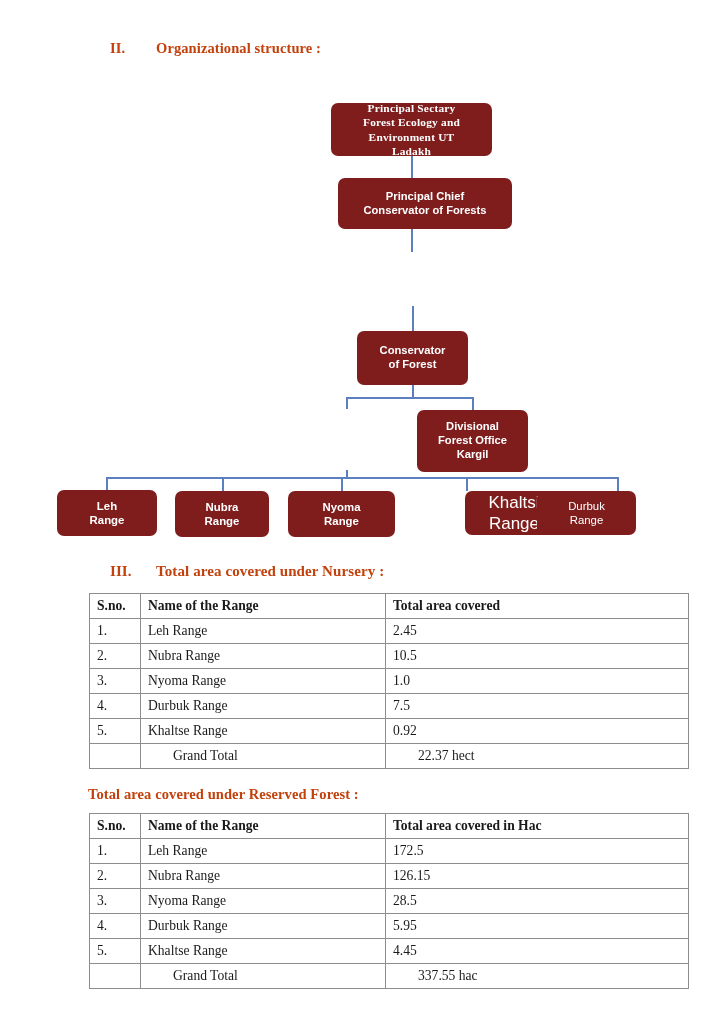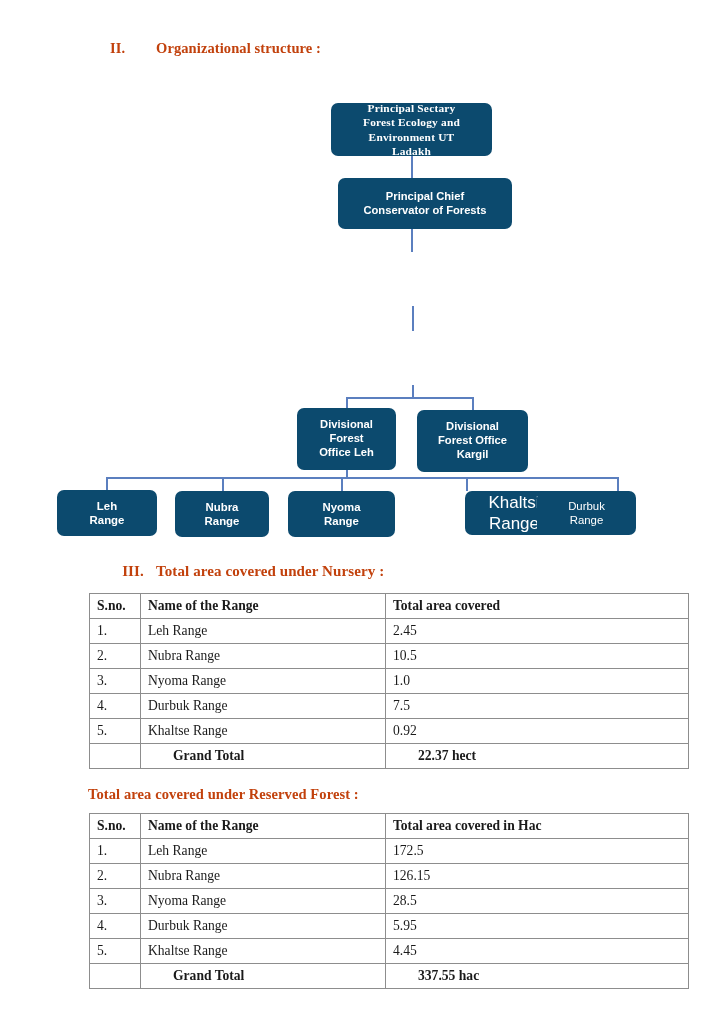--- a/index.html
+++ b/index.html
@@ -24,34 +24,34 @@
     font-size: 14.5px;
     color: #c2410c;
     white-space: nowrap;
     letter-spacing: 0.1px;
   }
   .sec-heading .numeral {
     display: inline-block;
     width: 46px;
   }
   #heading-ii  { left: 110px; top: 40px; }
-  #heading-iii { left: 110px; top: 563px; font-size: 15px; text-align: center; }
+  #heading-iii { left: 110px; top: 563px; font-size: 15px; }
   #heading-reserved { left: 88px; top: 786px; font-size: 14.5px; }
 
   
   #orgchart {
     position: absolute;
     left: 0;
     top: 0;
     width: 724px;
     height: 560px;
   }
   .node {
     position: absolute;
-    background: #0c4a6e;
+    background: #7f1d1d;
     border-radius: 7px;
     color: #ffffff;
     display: flex;
     align-items: center;
     justify-content: center;
     text-align: center;
     box-sizing: border-box;
     font-family: "Liberation Sans", sans-serif;
     font-weight: bold;
     line-height: 1.24;
@@ -105,21 +105,21 @@
     text-align: left;
     vertical-align: middle;
     height: 19px;
     font-weight: normal;
     margin-top: 38px;
   }
   .doc-table .col-sno   { width: 51px; }
   .doc-table .col-name  { width: 245px; }
   .doc-table .col-value { width: 303px; }
   .doc-table thead th { font-weight: bold; }
-  .doc-table tr.total-row td { font-weight: bold; padding-left: 32px; }
+  .doc-table tr.total-row td { font-weight: normal; padding-left: 32px; }
 </style>
 </head>
 <body>
 
 <div class="sec-heading" id="heading-ii">
   <span class="numeral">II.</span><span>Organizational structure :</span>
 </div>
 
 <div id="orgchart">
 
@@ -142,24 +142,24 @@
 
   <div class="node serif" id="node-secretary">
     <span>Principal Sectary Forest Ecology and Environment UT Ladakh</span>
   </div>
 
   <div class="node" id="node-pccf">
     <span>Principal Chief Conservator of Forests</span>
   </div>
 
 
-
-  <div class="node" id="node-dfo-leh">
-    <span>Divisional Forest Office Leh</span>
-  </div>
+  <div class="node" id="node-cf">
+    <span>Conservator of Forest</span>
+  </div>
+
 
   <div class="node" id="node-dfo-kargil">
     <span>Divisional Forest Office Kargil</span>
   </div>
 
   <div class="node" id="node-leh-range">
     <span>Leh Range</span>
   </div>
 
   <div class="node" id="node-nubra-range">

